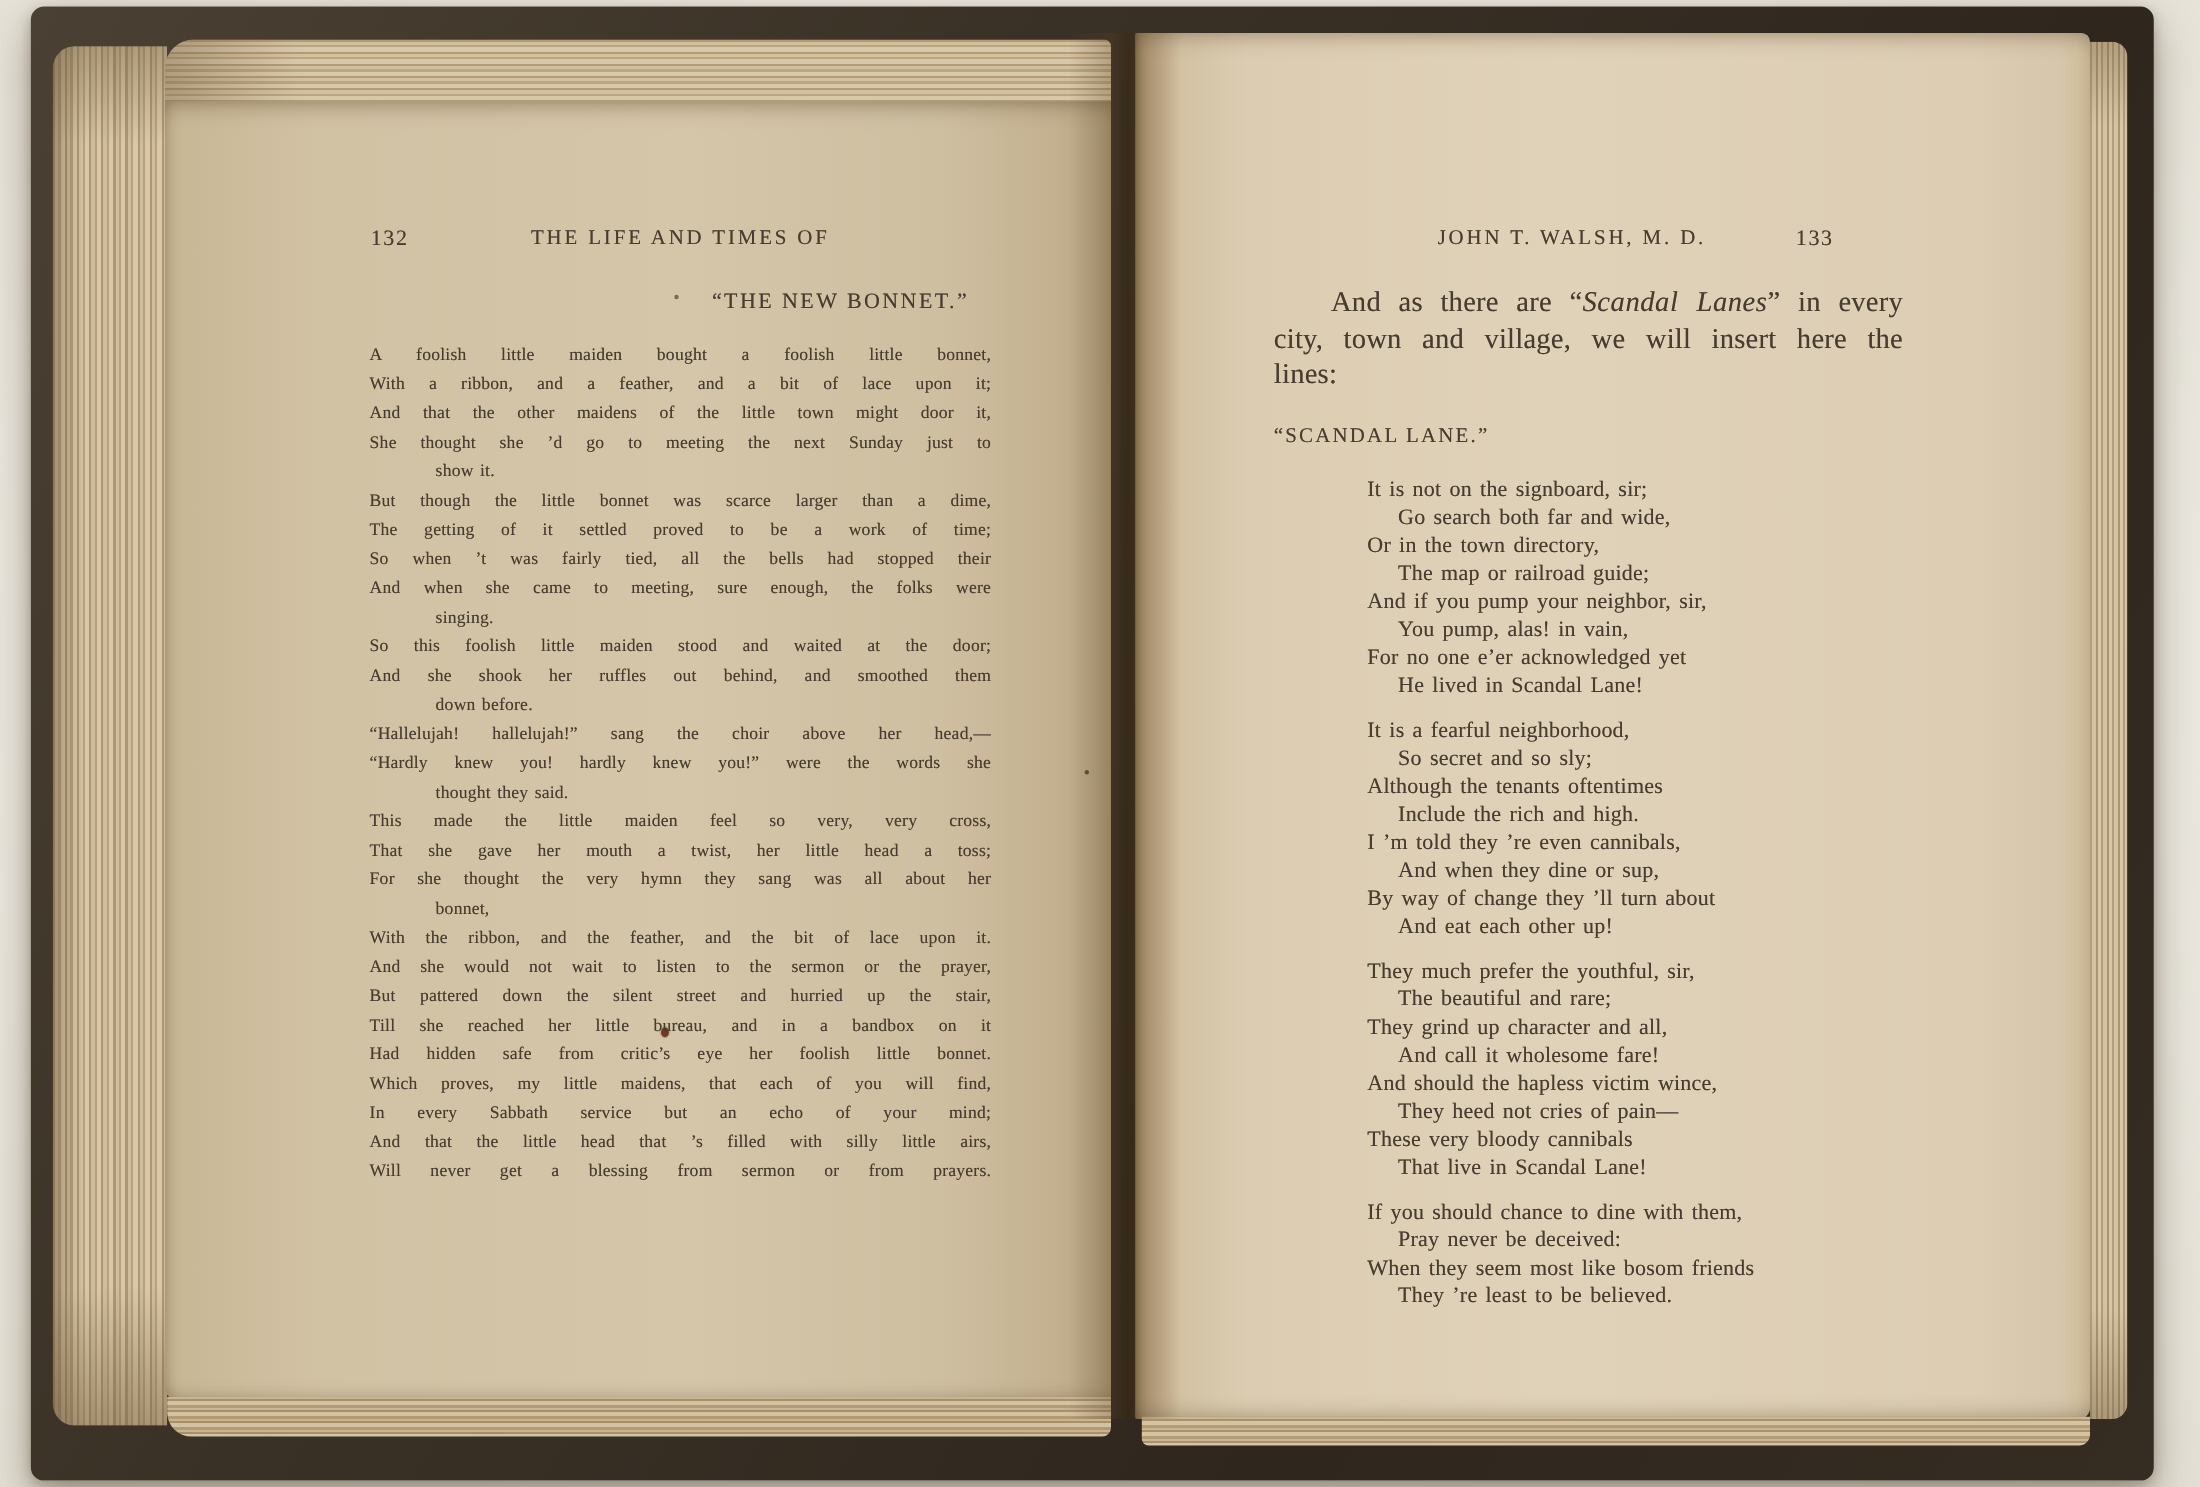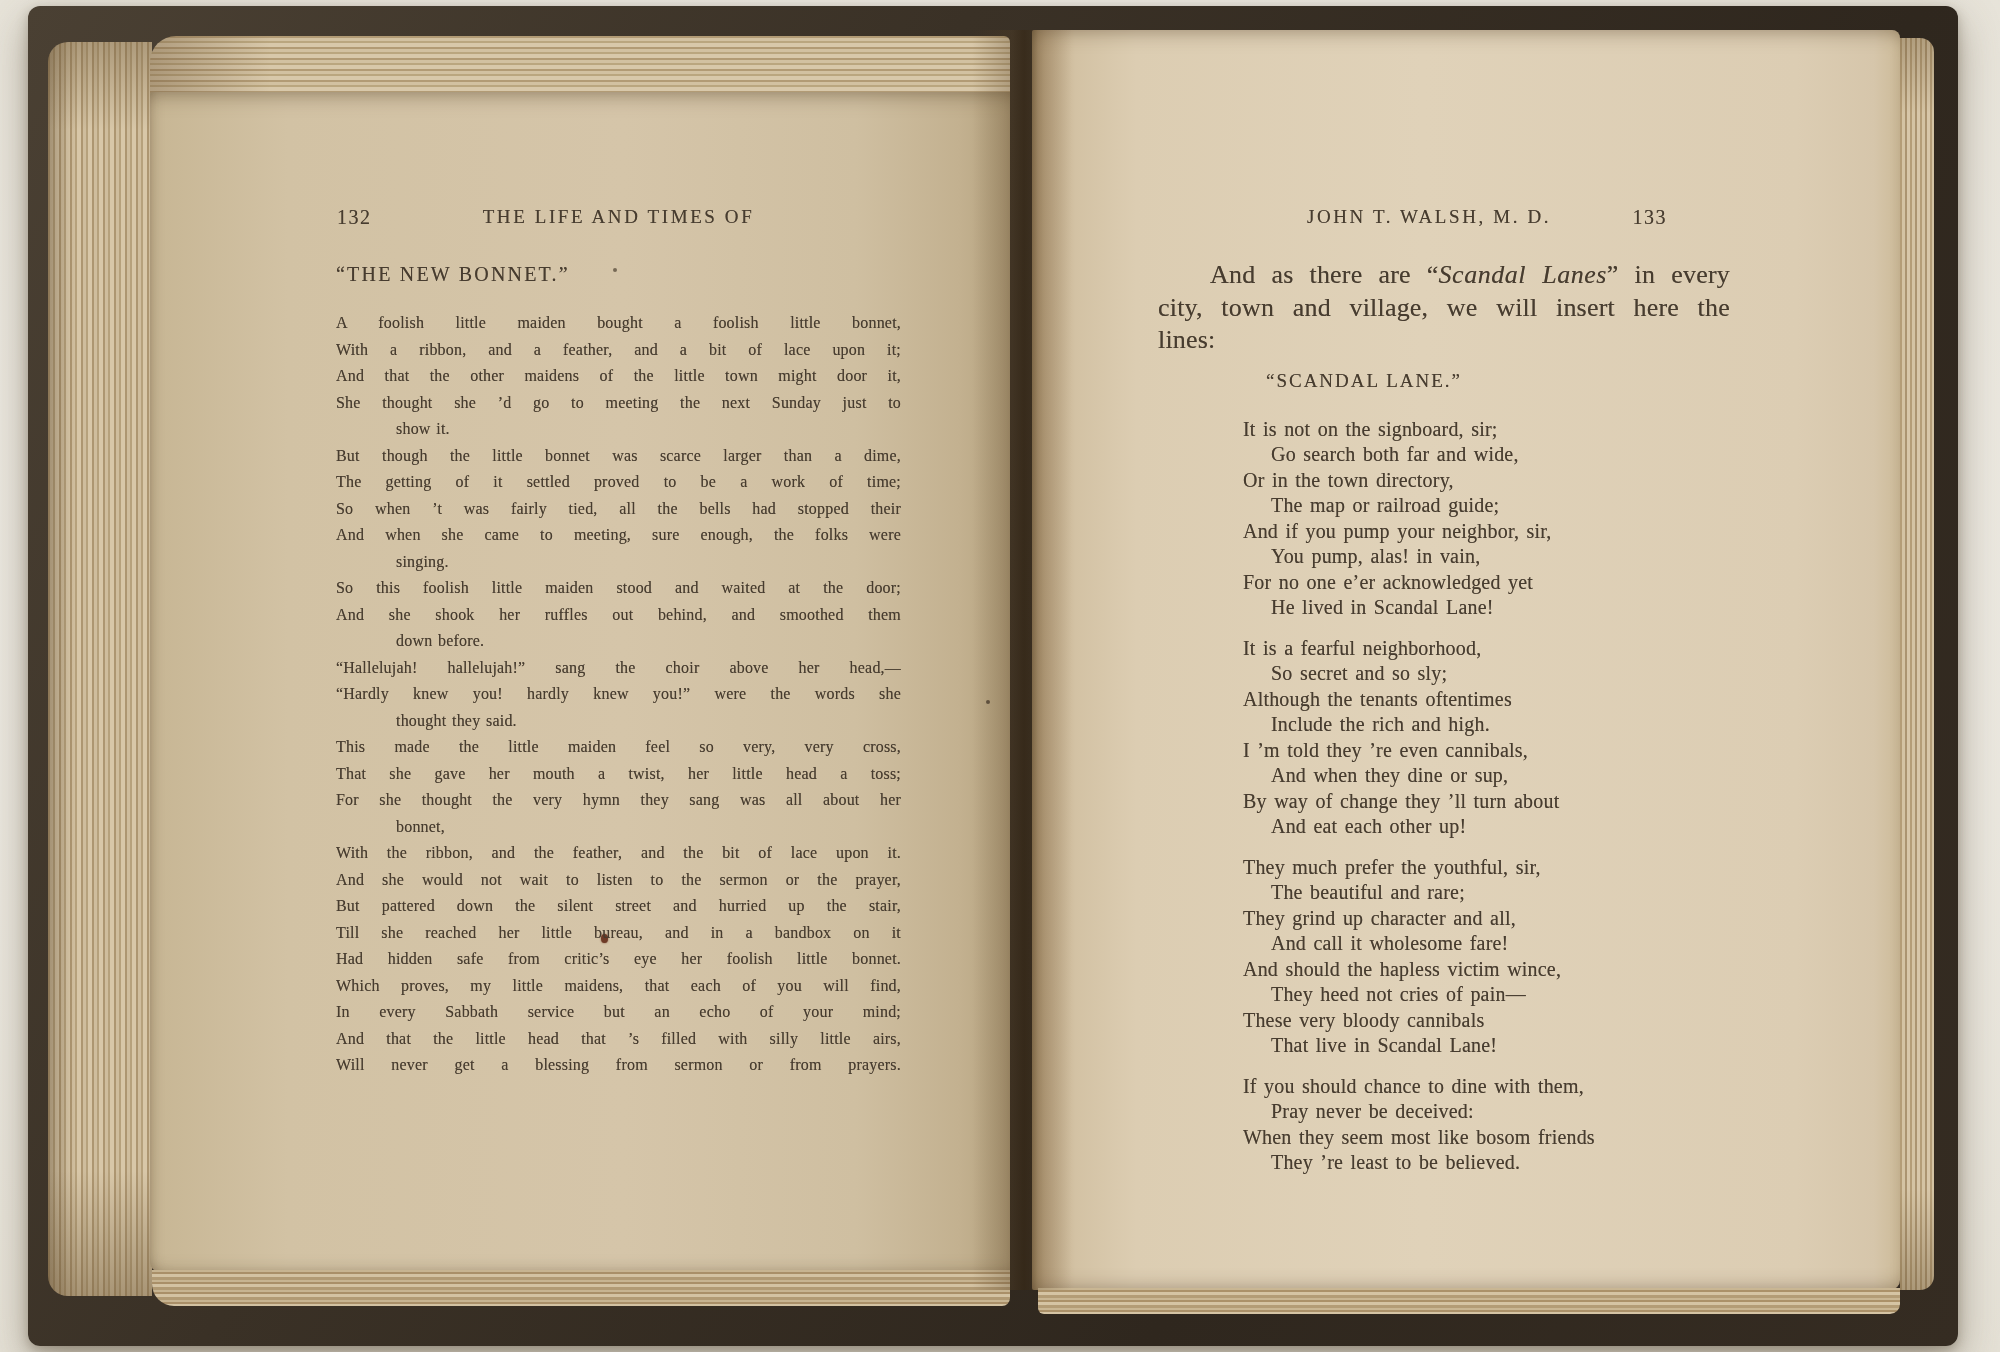--- a/index.html
+++ b/index.html
@@ -70,33 +70,33 @@
   .lp-content { position:absolute; left:308px; top:199px; width:565px; }
   .rp-content { position:absolute; left:1130px; top:199px; width:572px; }
 
   .running-header { position:relative; height:24px; font-size:19px; letter-spacing:2.6px; line-height:24px; }
   .running-header .page-num { position:absolute; top:0; font-size:20px; letter-spacing:1.5px; }
   .lp-content .page-num { left:1px; }
   .rp-content .page-num { right:63px; }
   .running-title { text-align:center; }
   .rp-content .running-title { padding-right:30px; }
 
-  .poem-title { margin-top:33px; text-align:left; font-size:20px; letter-spacing:2.2px; line-height:24px; padding-right:20px; }
+  .poem-title { margin-top:33px; text-align:right; font-size:20px; letter-spacing:2.2px; line-height:24px; padding-right:20px; }
 
   .poem-left { margin-top:24px; font-size:16px; line-height:26.5px; word-spacing:1.5px; letter-spacing:.2px; }
   .poem-left .pline.justify { text-align:justify; text-align-last:justify; }
   .poem-left .pline.indent { padding-left:60px; }
   .poem-left .pline.gap { }
 
   .intro { margin-top:30px; font-size:26px; line-height:32.5px; word-spacing:3px; letter-spacing:.2px; }
   .intro-line.justify { text-align:justify; text-align-last:justify; }
   .intro-line.first { padding-left:52px; }
   .intro-line em { font-style:italic; letter-spacing:.5px; }
 
-  .poem-subtitle { margin-top:12px; text-align:center; font-size:19px; letter-spacing:2px; line-height:24px; padding-right:160px; }
+  .poem-subtitle { margin-top:28px; text-align:left; font-size:19px; letter-spacing:2px; line-height:24px; padding-right:160px; }
 
   .poem-right { margin-top:24px; padding-left:85px; font-size:20px; line-height:25.5px; word-spacing:2.2px; letter-spacing:.2px; }
   .poem-right .pline.indent { padding-left:28px; }
   .poem-right .pline.gap { margin-top:15px; }
 </style>
 </head>
 <body>
 
 <div class="canvas">
   <div class="book">

